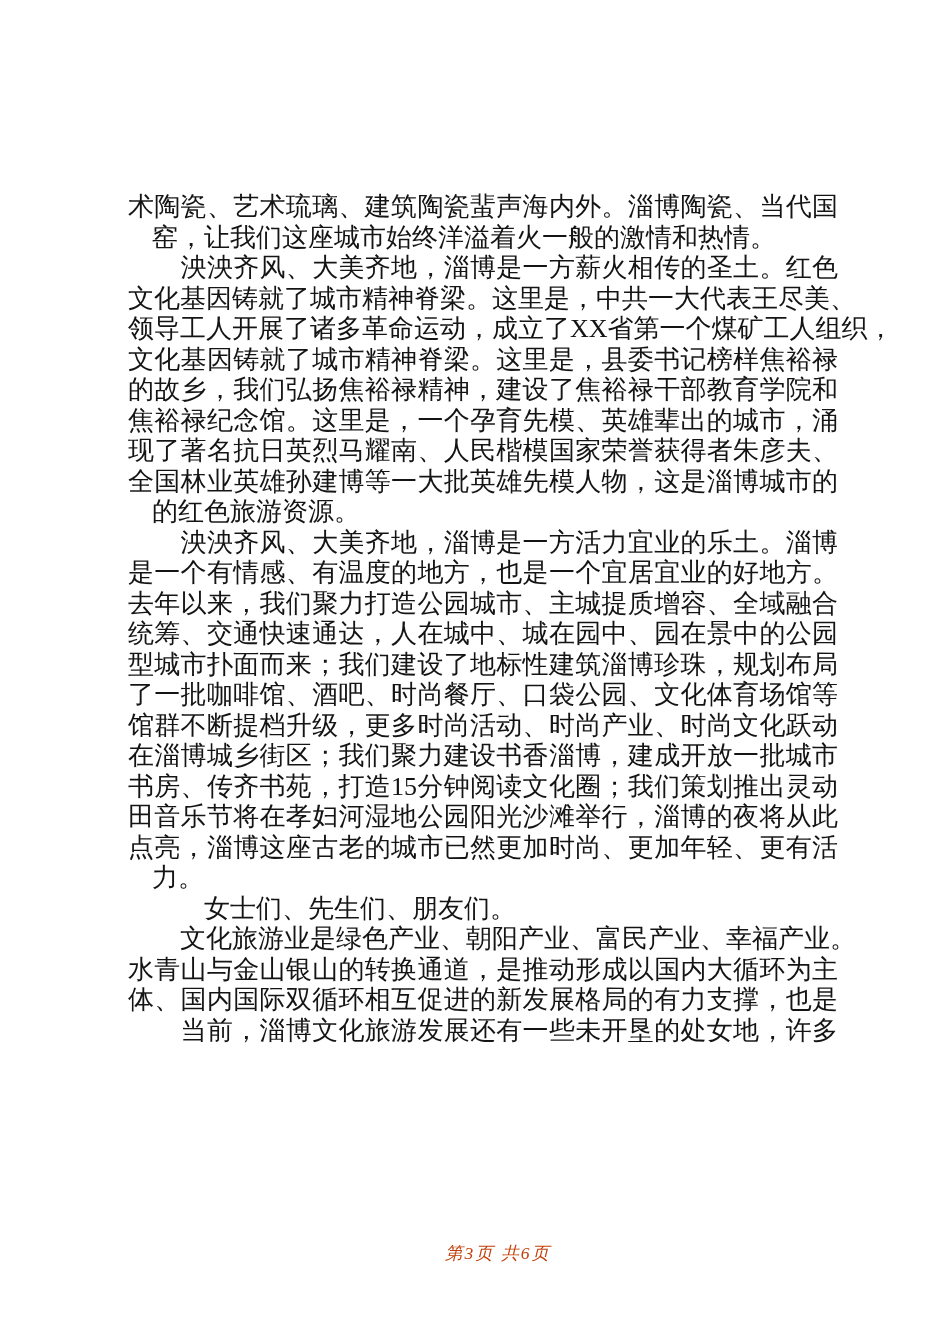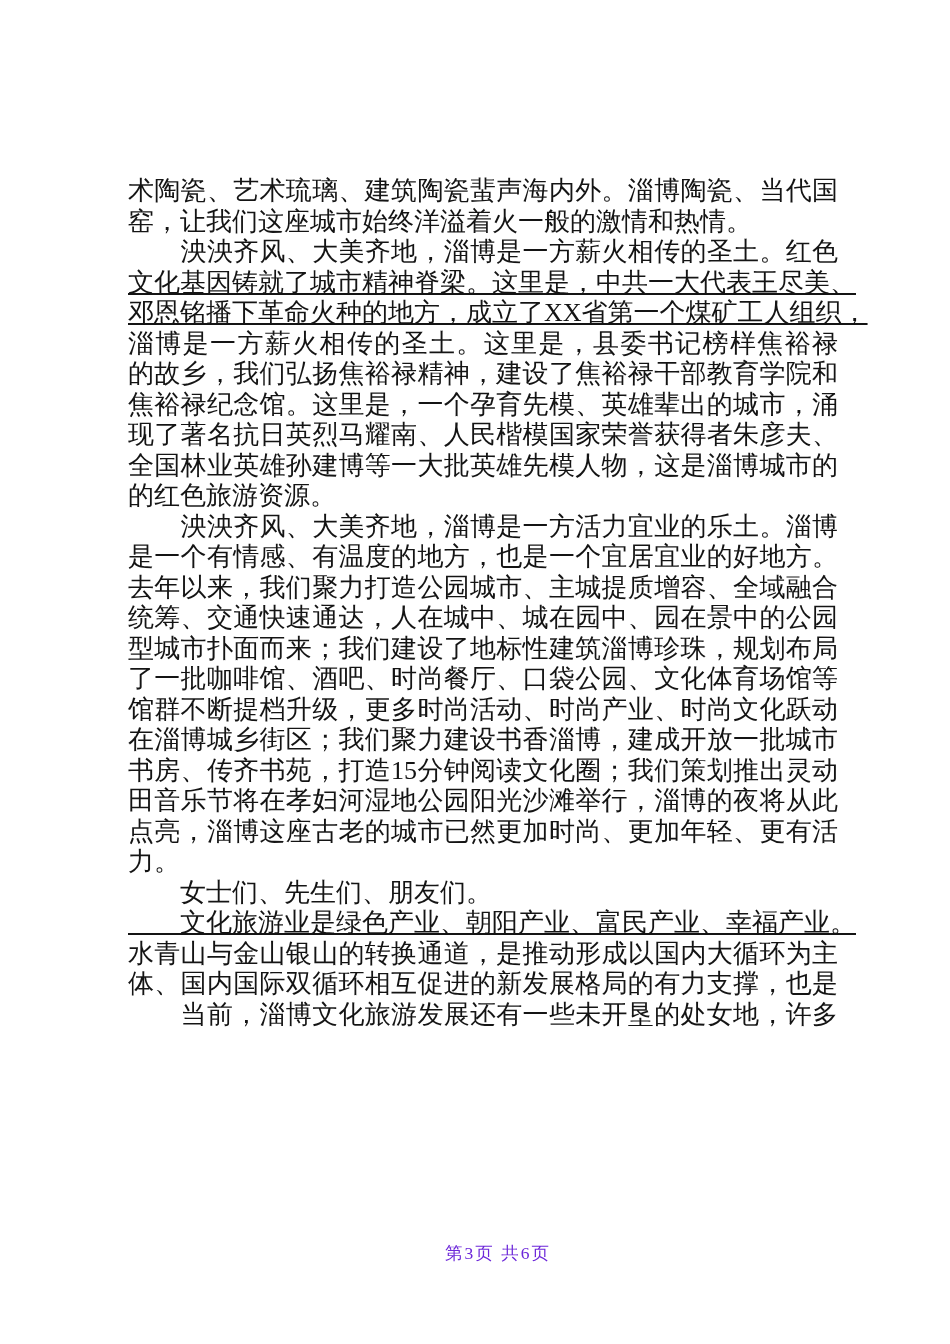--- a/index.html
+++ b/index.html
@@ -12,67 +12,68 @@
     width: 950px;
     height: 1344px;
     background: #ffffff;
     overflow: hidden;
     font-family: "Liberation Serif", "DejaVu Serif", serif;
     color: #141414;
   }
   .textblock {
     position: absolute;
     left: 128px;
-    top: 176px;
+    top: 192px;
     width: 710px;
   }
   .line {
     height: 30.5px;
     line-height: 30.5px;
     font-size: 26px;
     text-align: justify;
     text-align-last: justify;
     white-space: pre-wrap;
     overflow: visible;
   }
   
   .line.pe {
     text-align-last: left;
+    margin-left: 24px;
   }
   
   .line.hang {
     text-align-last: left;
     white-space: nowrap;
-    text-decoration: underline;
   }
   .footer {
     position: absolute;
     left: 0;
     right: 0;
     top: 1241px;
     text-align: center;
     padding-left: 46px; 
     font-size: 17.5px;
     line-height: 24px;
     letter-spacing: 2px;
-    color: #6d28d9;
+    color: #c2410c;
+    font-style: italic;
   }
 </style>
 </head>
 <body>
 
 <div class="page">
 
   <div class="textblock">
     <div class="line">术陶瓷、艺术琉璃、建筑陶瓷蜚声海内外。淄博陶瓷、当代国</div>
     <div class="line pe">窑，让我们这座城市始终洋溢着火一般的激情和热情。</div>
     <div class="line">　　泱泱齐风、大美齐地，淄博是一方薪火相传的圣土。红色</div>
     <div class="line hang">文化基因铸就了城市精神脊梁。这里是，中共一大代表王尽美、</div>
-    <div class="line hang">邓恩铭播下革命火种的地方，成立了XX省第一个煤矿工人组织，</div>
-    <div class="line">淄博是一方薪火相传的圣土。这里是，县委书记榜样焦裕禄</div>
+    <div class="line hang">领导工人开展了诸多革命运动，成立了XX省第一个煤矿工人组织，</div>
+    <div class="line">文化基因铸就了城市精神脊梁。这里是，县委书记榜样焦裕禄</div>
     <div class="line">的故乡，我们弘扬焦裕禄精神，建设了焦裕禄干部教育学院和</div>
     <div class="line">焦裕禄纪念馆。这里是，一个孕育先模、英雄辈出的城市，涌</div>
     <div class="line">现了著名抗日英烈马耀南、人民楷模国家荣誉获得者朱彦夫、</div>
     <div class="line">全国林业英雄孙建博等一大批英雄先模人物，这是淄博城市的</div>
     <div class="line pe">的红色旅游资源。</div>
     <div class="line">　　泱泱齐风、大美齐地，淄博是一方活力宜业的乐土。淄博</div>
     <div class="line">是一个有情感、有温度的地方，也是一个宜居宜业的好地方。</div>
     <div class="line">去年以来，我们聚力打造公园城市、主城提质增容、全域融合</div>
     <div class="line">统筹、交通快速通达，人在城中、城在园中、园在景中的公园</div>
     <div class="line">型城市扑面而来；我们建设了地标性建筑淄博珍珠，规划布局</div>

